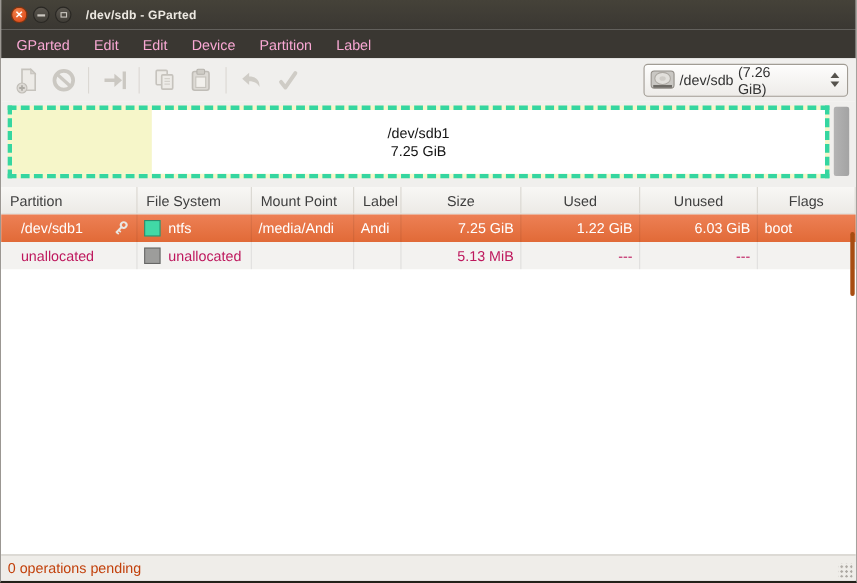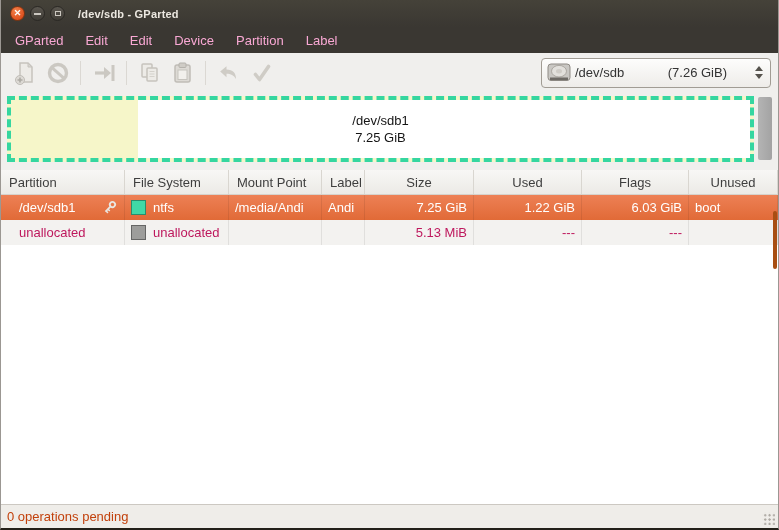--- a/index.html
+++ b/index.html
@@ -43,21 +43,21 @@
   }
   .menu-item { padding:4px 11px; }
   
   .toolbar {
     height:39px; flex:0 0 39px; background:#f0efed;
     display:flex; align-items:center; padding:0 7px;
   }
   .tool-btn { width:33px; height:33px; display:flex; align-items:center; justify-content:center; }
   .tool-sep { width:1px; height:24px; background:#dbd8d3; margin:0 6px; }
   .device-combo {
-    margin-left:auto; width:230px; height:30px;
+    margin-left:auto; width:186px; height:30px;
     border:1px solid #a19c94; border-radius:4px;
     background:linear-gradient(#fdfdfc,#eeece9);
     box-shadow:inset 0 1px 0 #ffffff;
     display:flex; align-items:center; padding:0 7px 0 5px; gap:4px; color:#333;
   }
   .combo-size { margin-left:auto; margin-right:24px; }
   .spinner { display:flex; flex-direction:column; gap:3px; }
   .tri-up { width:0; height:0; border-left:4px solid transparent; border-right:4px solid transparent; border-bottom:5px solid #55524c; }
   .tri-down { width:0; height:0; border-left:4px solid transparent; border-right:4px solid transparent; border-top:5px solid #55524c; }
   
@@ -214,22 +214,22 @@
   </div>
 
   <div class="ptable">
     <div class="tgrid thead">
       <div class="th">Partition</div>
       <div class="th">File System</div>
       <div class="th">Mount Point</div>
       <div class="th">Label</div>
       <div class="th center">Size</div>
       <div class="th center">Used</div>
+      <div class="th center">Unused</div>
       <div class="th center">Flags</div>
-      <div class="th center">Unused</div>
     </div>
 
     <div class="tgrid trow selected">
       <div class="td part-cell">
         <span>/dev/sdb1</span>
         <svg width="17" height="17" viewBox="0 0 17 17">
           <g transform="rotate(45 8.5 8.5)" fill="none" stroke="#e9e7e2" stroke-width="1.8">
             <circle cx="8.5" cy="4.3" r="2.6"></circle>
             <line x1="8.5" y1="6.9" x2="8.5" y2="14.2"></line>
             <line x1="8.5" y1="10.8" x2="11.2" y2="10.8" stroke-width="1.5"></line>

